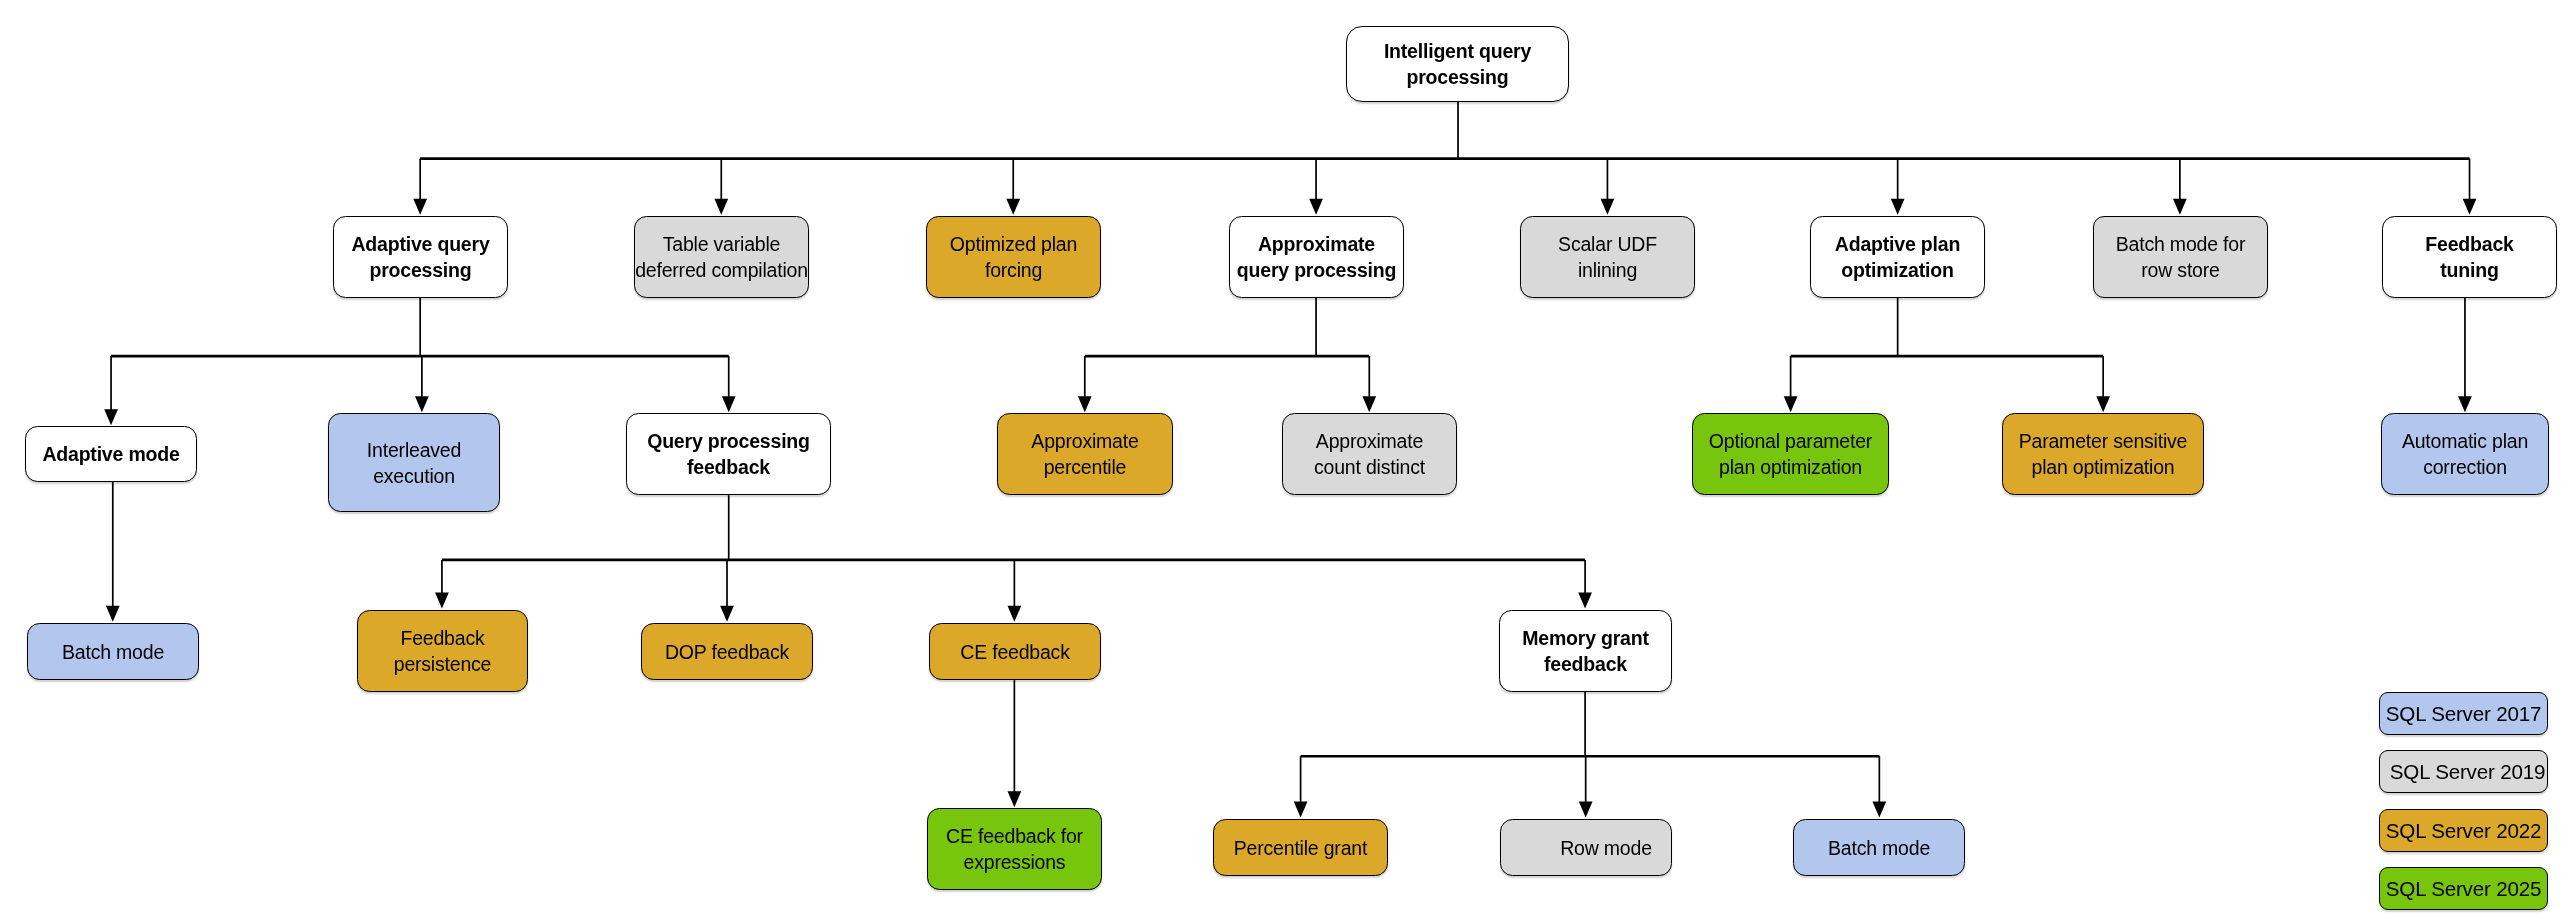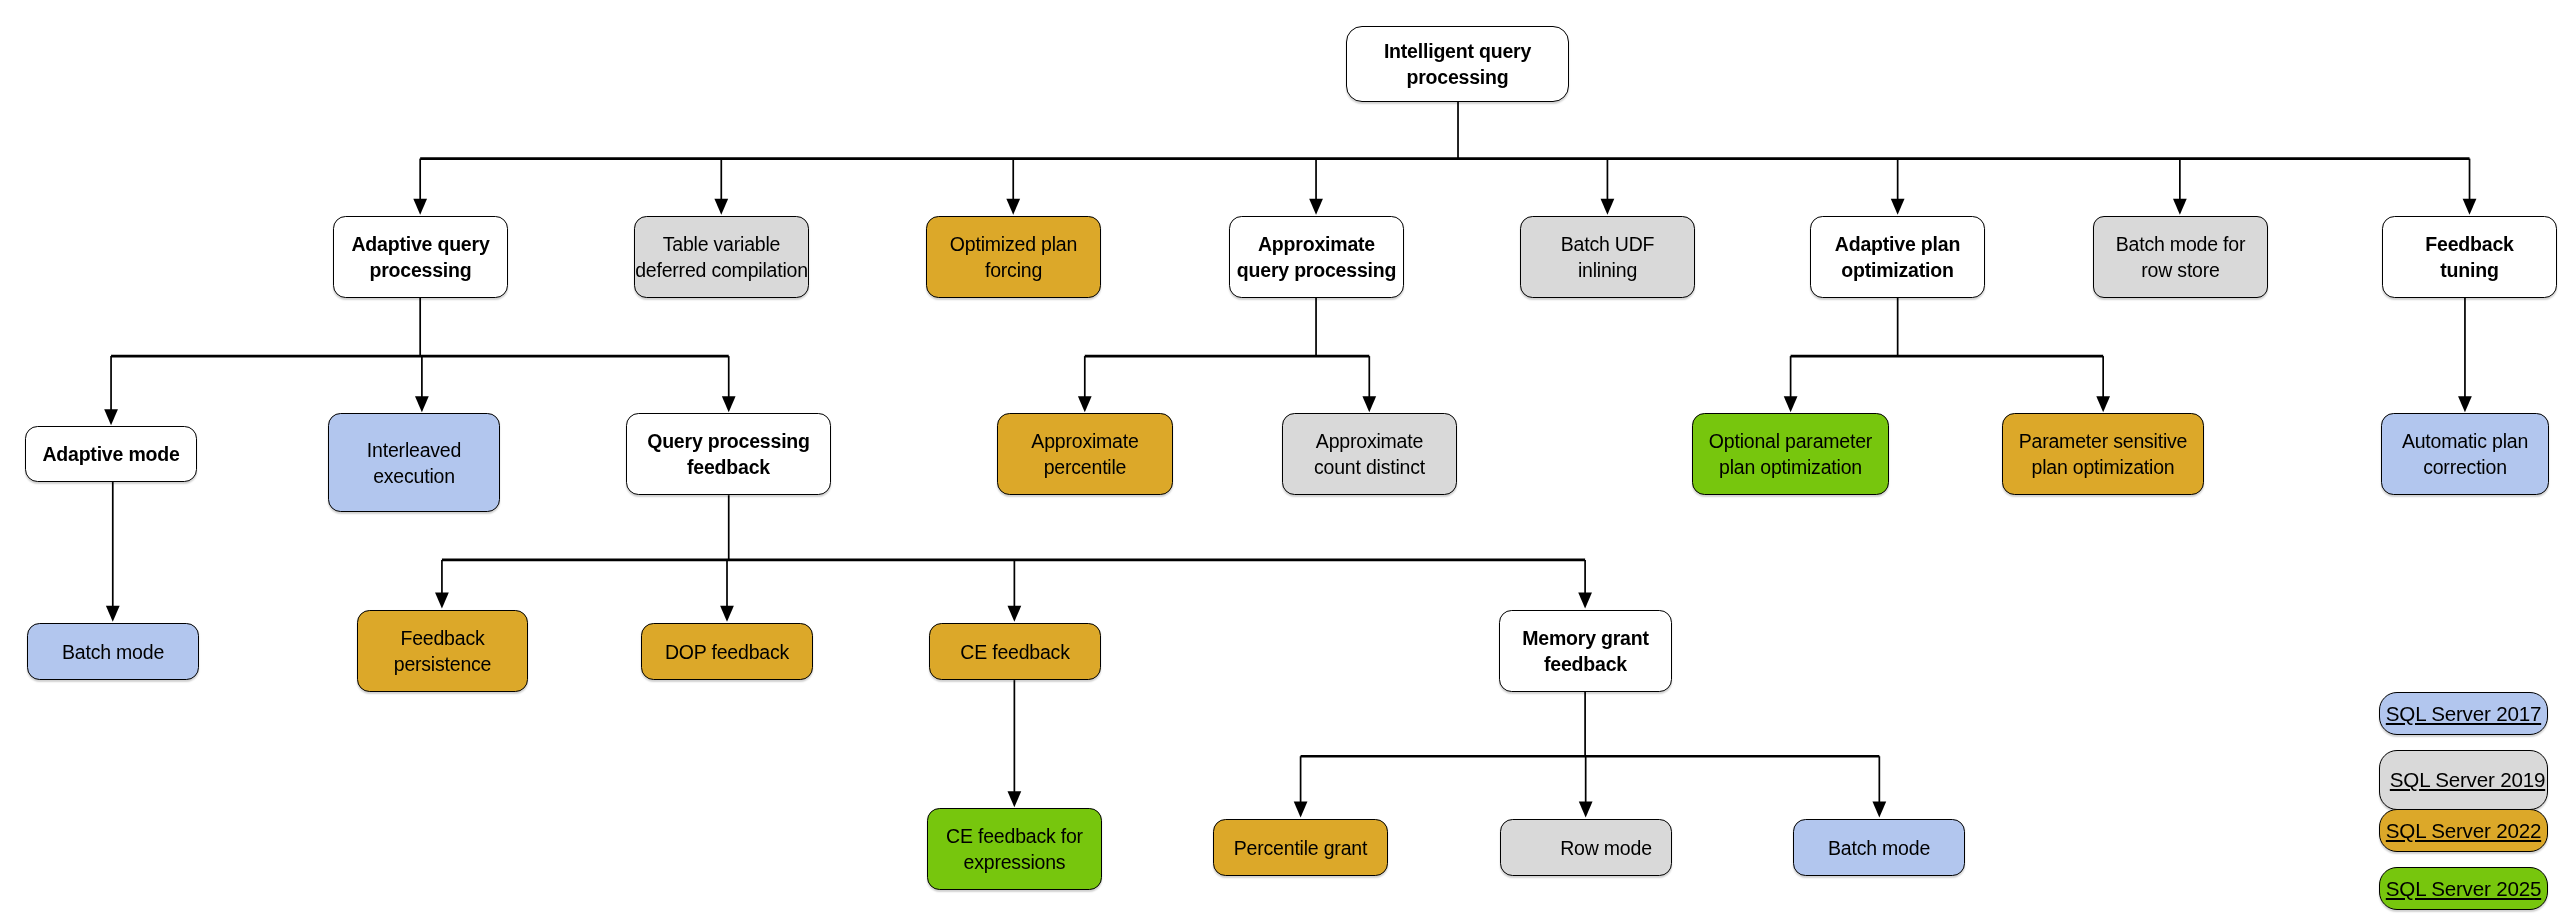--- a/index.html
+++ b/index.html
@@ -31,30 +31,29 @@
     letter-spacing: -0.2px;
     color: #000000;
     box-shadow: 0 1.7px 1.7px rgba(0,0,0,0.18);
   }
   .node.category { font-weight: bold; }
   .node.root { border-radius: 16px; }
   .legend-item {
     position: absolute;
     box-sizing: border-box;
     border: 1.7px solid #000000;
-    border-radius: 18px;
+    border-radius: 9px;
     display: flex;
     align-items: center;
     justify-content: center;
     text-align: center;
     font-size: 20.6px;
     letter-spacing: -0.2px;
     color: #000000;
     box-shadow: 0 1.7px 1.7px rgba(0,0,0,0.18);
-    text-decoration: underline;
   }
 </style>
 </head>
 <body>
 
 <div class="canvas">
   <svg class="connectors" id="connectors" xmlns="http://www.w3.org/2000/svg" viewBox="0 0 4500 1600">
       <line x1="2547" y1="177" x2="2547" y2="277" stroke="#000000" stroke-width="3"></line>
       <line x1="734" y1="277" x2="4314" y2="277" stroke="#000000" stroke-width="4.5"></line>
       <line x1="734" y1="277" x2="734" y2="351" stroke="#000000" stroke-width="3"></line>
@@ -122,21 +121,21 @@
       <div class="node category root" style="left: 1346px; top: 26px; width: 223px; height: 76px; background: rgb(255, 255, 255);">Intelligent query
 processing</div>
       <div class="node category" style="left: 333px; top: 216px; width: 175px; height: 82px; background: rgb(255, 255, 255);">Adaptive query
 processing</div>
       <div class="node" style="left: 634px; top: 216px; width: 175px; height: 82px; background: rgb(217, 217, 217);">Table variable
 deferred compilation</div>
       <div class="node" style="left: 926px; top: 216px; width: 175px; height: 82px; background: rgb(220, 168, 41);">Optimized plan
 forcing</div>
       <div class="node category" style="left: 1229px; top: 216px; width: 175px; height: 82px; background: rgb(255, 255, 255);">Approximate
 query processing</div>
-      <div class="node" style="left: 1520px; top: 216px; width: 175px; height: 82px; background: rgb(217, 217, 217);">Batch UDF
+      <div class="node" style="left: 1520px; top: 216px; width: 175px; height: 82px; background: rgb(217, 217, 217);">Scalar UDF
 inlining</div>
       <div class="node category" style="left: 1810px; top: 216px; width: 175px; height: 82px; background: rgb(255, 255, 255);">Adaptive plan
 optimization</div>
       <div class="node" style="left: 2093px; top: 216px; width: 175px; height: 82px; background: rgb(217, 217, 217); border-radius: 11px;">Batch mode for
 row store</div>
       <div class="node category" style="left: 2382px; top: 216px; width: 175px; height: 82px; background: rgb(255, 255, 255);">Feedback
 tuning</div>
       <div class="node category" style="left: 25px; top: 426px; width: 172px; height: 56px; background: rgb(255, 255, 255);">Adaptive mode</div>
       <div class="node" style="left: 328px; top: 413px; width: 172px; height: 99px; background: rgb(178, 198, 238);">Interleaved
 execution</div>
@@ -160,18 +159,18 @@
       <div class="node category" style="left: 1499px; top: 610px; width: 173px; height: 82px; background: rgb(255, 255, 255);">Memory grant
 feedback</div>
       <div class="node" style="left: 927px; top: 808px; width: 175px; height: 82px; background: rgb(119, 198, 13);">CE feedback for
 expressions</div>
       <div class="node" style="left: 1213px; top: 819px; width: 175px; height: 57px; background: rgb(220, 168, 41);">Percentile grant</div>
       <div class="node" style="left: 1500px; top: 819px; width: 172px; height: 57px; background: rgb(217, 217, 217); padding-left: 40px;">Row mode</div>
       <div class="node" style="left: 1793px; top: 819px; width: 172px; height: 57px; background: rgb(178, 198, 238);">Batch mode</div>
     </div>
   <div id="legend">
       <div class="legend-item" style="left: 2379px; top: 692px; width: 169px; height: 43px; background: rgb(178, 198, 238);">SQL Server 2017</div>
-      <div class="legend-item" style="left: 2379px; top: 750px; width: 169px; height: 60px; background: rgb(217, 217, 217); padding-left: 8px;">SQL Server 2019</div>
+      <div class="legend-item" style="left: 2379px; top: 750px; width: 169px; height: 43px; background: rgb(217, 217, 217); padding-left: 8px;">SQL Server 2019</div>
       <div class="legend-item" style="left: 2379px; top: 809px; width: 169px; height: 43px; background: rgb(220, 168, 41);">SQL Server 2022</div>
       <div class="legend-item" style="left: 2379px; top: 867px; width: 169px; height: 43px; background: rgb(119, 198, 13);">SQL Server 2025</div>
     </div>
 </div>
 
 
 </body></html>

